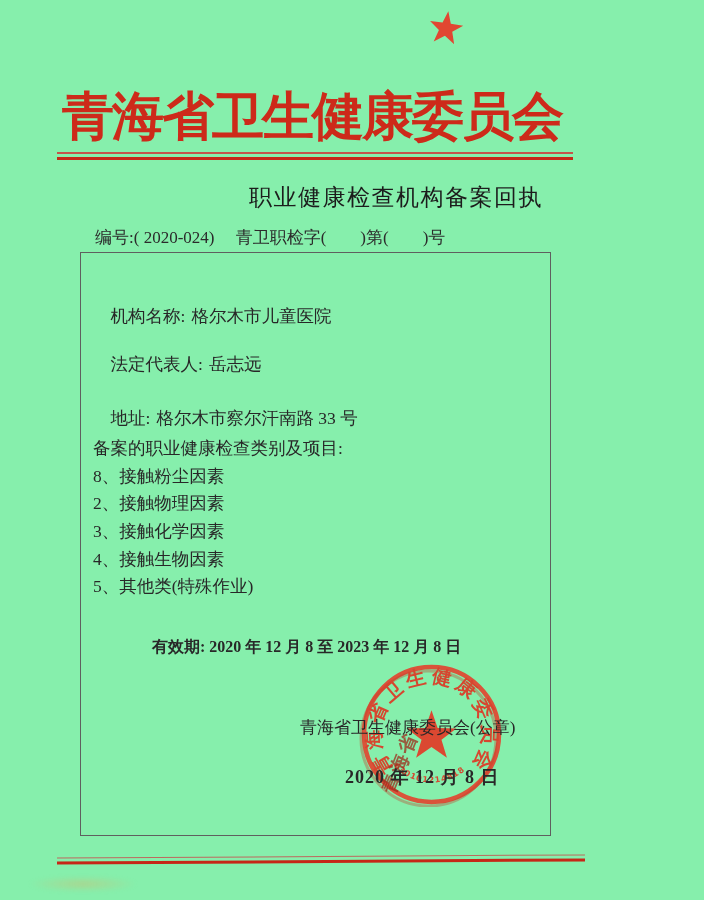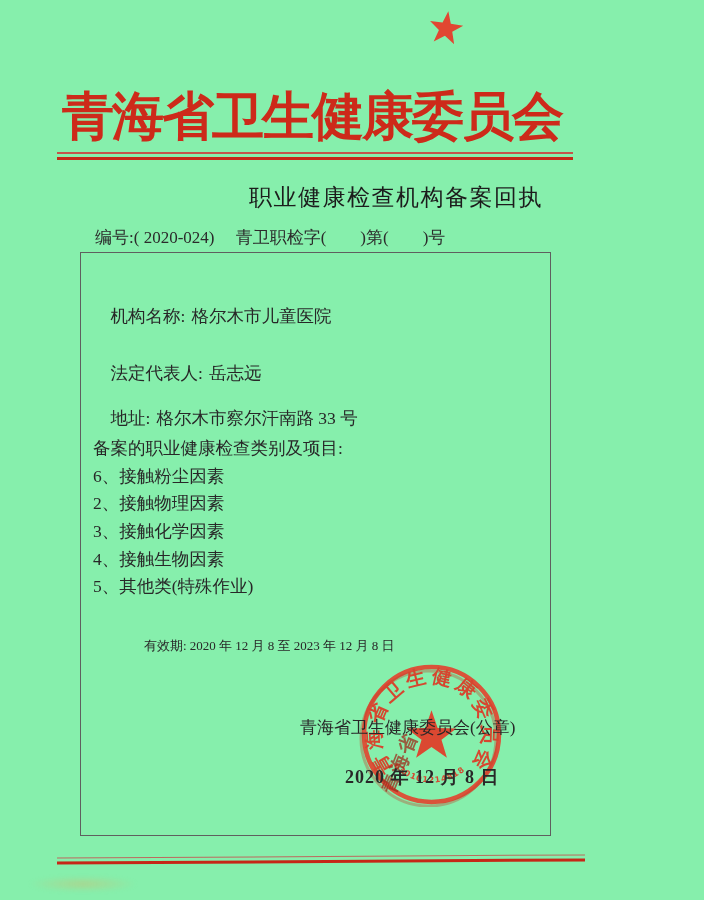--- a/index.html
+++ b/index.html
@@ -25,29 +25,29 @@
   }
   .number-line{
     left:95px;top:226px;font-size:17px;white-space:pre;color:#2b2b2b;text-align:center;
   }
   .form-box{
     left:80px;top:252px;width:469px;height:582px;
     border:1.5px solid #5f5f5f;background:transparent;
   }
   .line{font-size:17.5px;white-space:pre;color:#282828;}
   .f1{left:93px;top:283px;}
-  .f2{left:93px;top:340px;text-align:right;}
+  .f2{left:93px;top:331px;text-align:right;}
   .f3{left:93px;top:385px;}
   .cat-head{left:93px;top:436px;}
   .c1{left:93px;top:464px;}
   .c2{left:93px;top:491px;}
   .c3{left:93px;top:519px;}
   .c4{left:93px;top:547px;}
   .c5{left:93px;top:574px;}
-  .validity{left:144px;top:637px;font-size:13px;}
+  .validity{left:152px;top:637px;font-size:16px;font-weight:bold;}
   .issuer{left:300px;top:716px;font-size:17px;}
   .issue-date{left:345px;top:765px;font-size:18px;letter-spacing:1px;font-weight:bold;}
   .label{margin-right:6px;}
   .seal-svg{left:359px;top:662px;}
   .top-star{left:422px;top:4px;transform:rotate(8deg);}
   .red-rule-bottom{
     left:57px;top:856px;width:528px;height:3px;
     border-top:1px solid #bd6a5e;border-bottom:3px solid #c62717;
     transform:rotate(-0.35deg);
   }
@@ -79,21 +79,21 @@
     <span class="label">机构名称:</span><span>格尔木市儿童医院</span>
   </div>
   <div class="abs line f2">
     <span class="label">法定代表人:</span><span>岳志远</span>
   </div>
   <div class="abs line f3">
     <span class="label">地址:</span><span>格尔木市察尔汗南路 33 号</span>
   </div>
 
   <div class="abs line cat-head">备案的职业健康检查类别及项目:</div>
-  <div class="abs line c1">6、接触粉尘因素</div>
+  <div class="abs line c1">8、接触粉尘因素</div>
   <div class="abs line c2">2、接触物理因素</div>
   <div class="abs line c3">3、接触化学因素</div>
   <div class="abs line c4">4、接触生物因素</div>
   <div class="abs line c5">5、其他类(特殊作业)</div>
 
   <div class="abs line validity">有效期: 2020 年 12 月 8 至 2023 年 12 月 8 日</div>
 
   <svg class="abs seal-svg" width="145" height="145" viewBox="0 0 144 144" opacity="0.93">
     <defs>
       <path id="sealArc" d="M 36 108 A 51 51 0 1 1 108 108" fill="none"></path>

